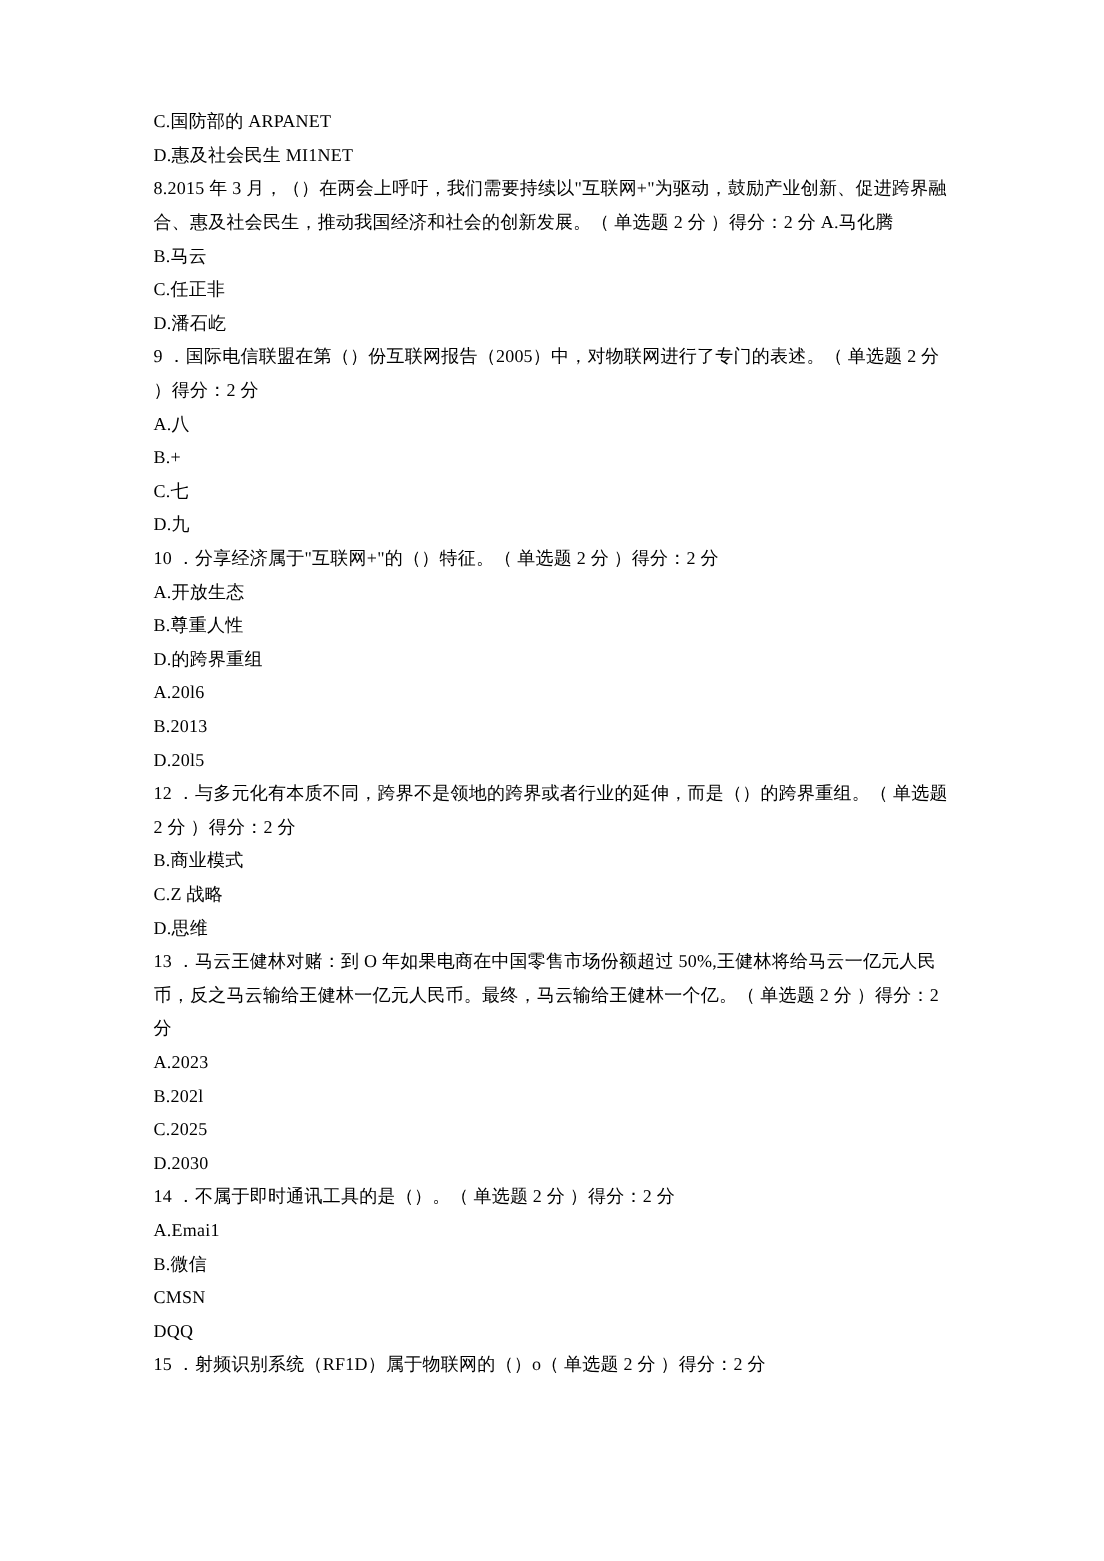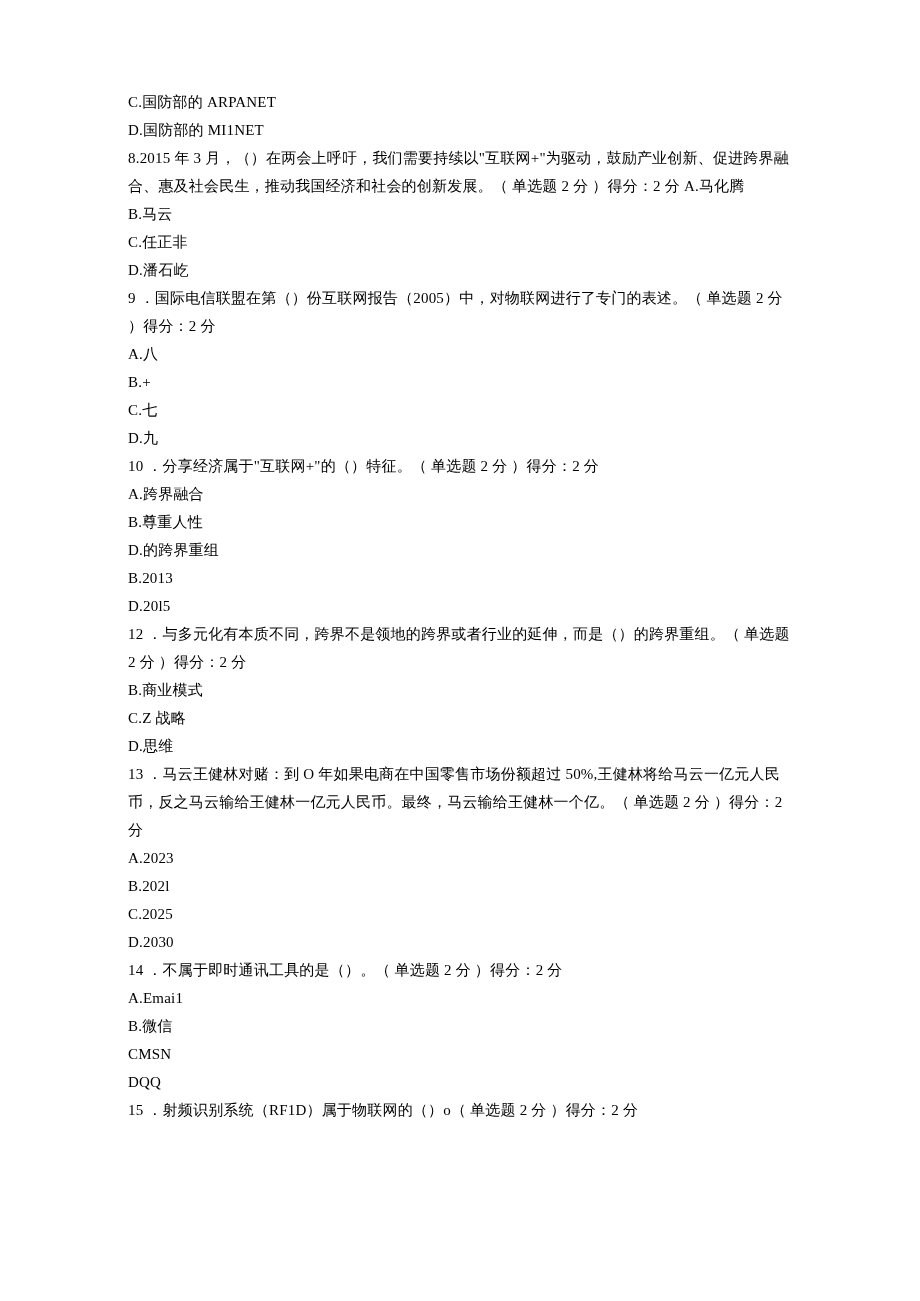--- a/index.html
+++ b/index.html
@@ -20,34 +20,35 @@
     color: #000000;
     letter-spacing: 0.2px;
     white-space: normal;
   }
 </style>
 </head>
 <body>
 
 <div class="page">
   <div class="line">C.国防部的 ARPANET</div>
-  <div class="line">D.国防部的 MI1NET</div>
+  <div class="line">D.惠及社会民生 MI1NET</div>
   <div class="line">8.2015 年 3 月，（）在两会上呼吁，我们需要持续以"互联网+"为驱动，鼓励产业创新、促进跨界融合、惠及社会民生，推动我国经济和社会的创新发展。（ 单选题 2 分 ）得分：2 分 A.马化腾</div>
   <div class="line">B.马云</div>
   <div class="line">C.任正非</div>
   <div class="line">D.潘石屹</div>
   <div class="line">9 ．国际电信联盟在第（）份互联网报告（2005）中，对物联网进行了专门的表述。（ 单选题 2 分 ）得分：2 分</div>
   <div class="line">A.八</div>
   <div class="line">B.+</div>
   <div class="line">C.七</div>
   <div class="line">D.九</div>
   <div class="line">10 ．分享经济属于"互联网+"的（）特征。（ 单选题 2 分 ）得分：2 分</div>
-  <div class="line">A.跨界融合</div>
+  <div class="line">A.开放生态</div>
   <div class="line">B.尊重人性</div>
   <div class="line">D.的跨界重组</div>
+  <div class="line">A.20l6</div>
   <div class="line">B.2013</div>
   <div class="line">D.20l5</div>
   <div class="line">12 ．与多元化有本质不同，跨界不是领地的跨界或者行业的延伸，而是（）的跨界重组。（ 单选题 2 分 ）得分：2 分</div>
   <div class="line">B.商业模式</div>
   <div class="line">C.Z 战略</div>
   <div class="line">D.思维</div>
   <div class="line">13 ．马云王健林对赌：到 O 年如果电商在中国零售市场份额超过 50%,王健林将给马云一亿元人民币，反之马云输给王健林一亿元人民币。最终，马云输给王健林一个亿。（ 单选题 2 分 ）得分：2 分</div>
   <div class="line">A.2023</div>
   <div class="line">B.202l</div>
   <div class="line">C.2025</div>

